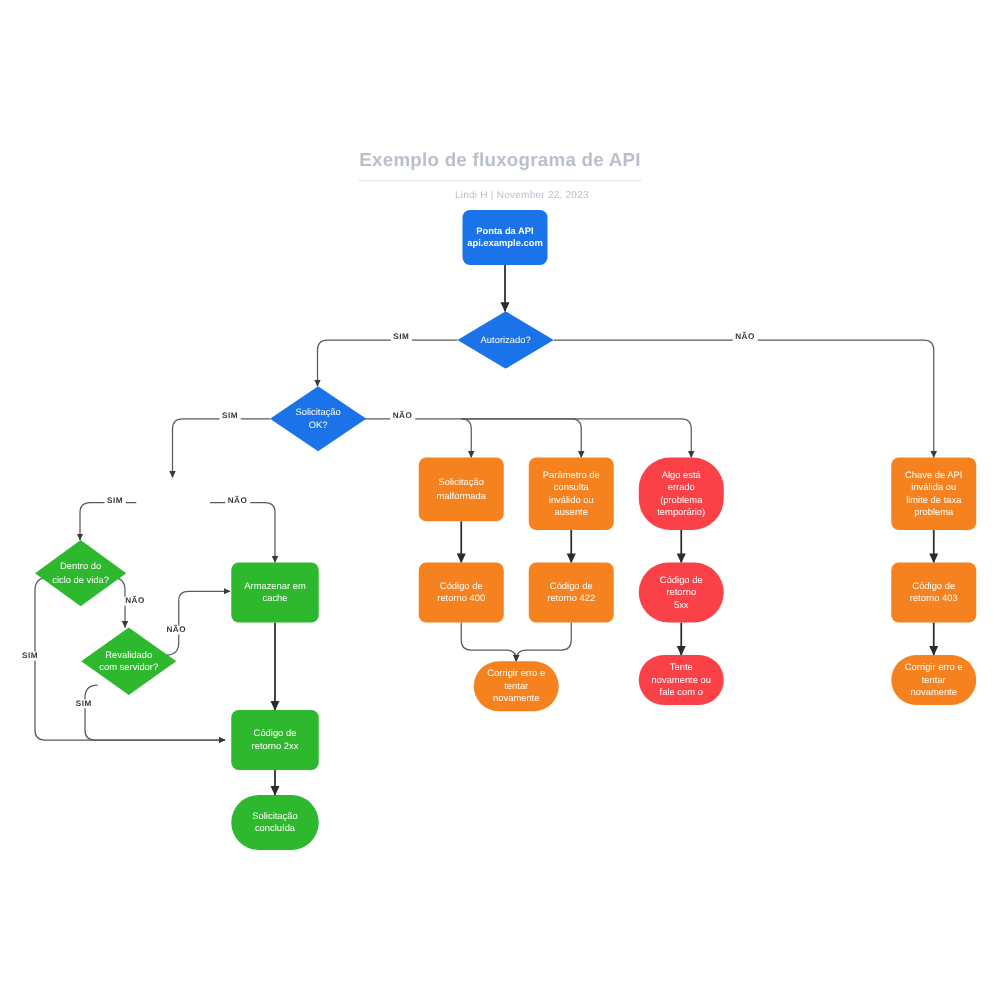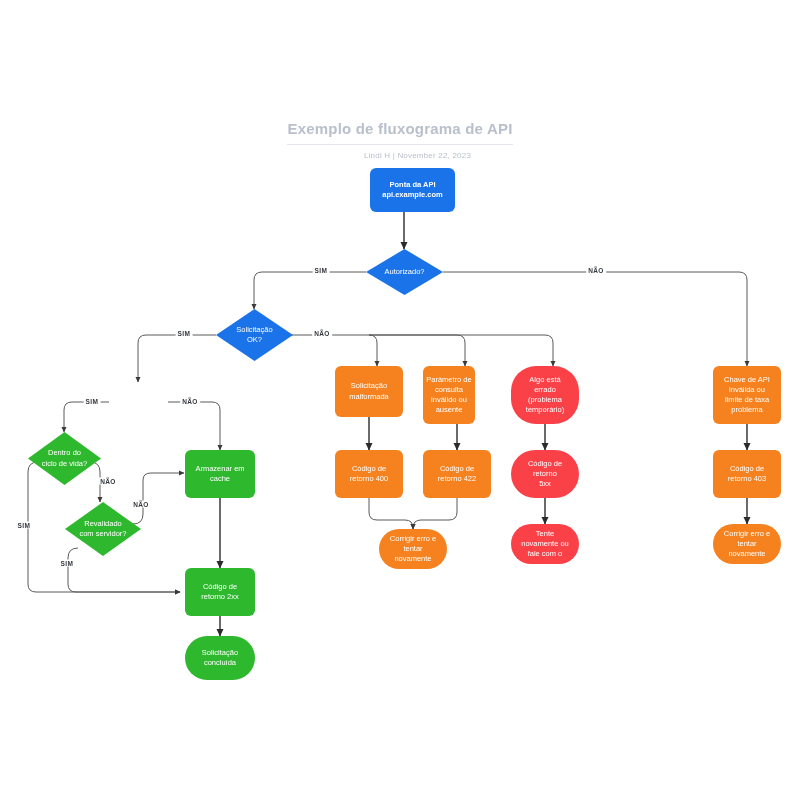--- a/index.html
+++ b/index.html
@@ -184,21 +184,21 @@
   <div class="elabel" style="left:596px; top:270px;">NÃO</div>
   <div class="elabel" style="left:184px; top:333px;">SIM</div>
   <div class="elabel" style="left:322px; top:333px;">NÃO</div>
   <div class="elabel" style="left:92px;  top:401px;">SIM</div>
   <div class="elabel" style="left:190px; top:401px;">NÃO</div>
   <div class="elabel" style="left:24px;  top:525px;">SIM</div>
   <div class="elabel" style="left:108px; top:481px;">NÃO</div>
   <div class="elabel" style="left:67px;  top:563px;">SIM</div>
   <div class="elabel" style="left:141px; top:504px;">NÃO</div>
 
-  <div class="node rect c-blue bold" style="left:370px; top:168px; width:85px; height:44px;">
+  <div class="node rect c-blue bold" style="left:370px; top:168px; width:68px; height:44px;">
     <span class="lbl">Ponta da API
 api.example.com</span>
   </div>
 
   <div class="node diamond" style="left:366px; top:249px; width:77px; height:46px;">
     <svg class="dshape" viewBox="0 0 100 100" preserveAspectRatio="none">
       <polygon points="50,0 100,50 50,100 0,50" fill="#1a73e8"></polygon>
     </svg>
     <span class="lbl">Autorizado?</span>
   </div>
@@ -241,21 +241,21 @@
   <div class="node pill c-green" style="left:185px; top:636px; width:70px; height:44px;">
     <span class="lbl">Solicitação
 concluída</span>
   </div>
 
   <div class="node rect c-orange" style="left:335px; top:366px; width:68px; height:51px;">
     <span class="lbl">Solicitação
 malformada</span>
   </div>
 
-  <div class="node rect c-orange" style="left:423px; top:366px; width:52px; height:58px;">
+  <div class="node rect c-orange" style="left:423px; top:366px; width:68px; height:58px;">
     <span class="lbl">Parâmetro de
 consulta
 inválido ou
 ausente</span>
   </div>
 
   <div class="node rect c-red" style="left:511px; top:366px; width:68px; height:58px;">
     <span class="lbl">Algo está
 errado
 (problema

